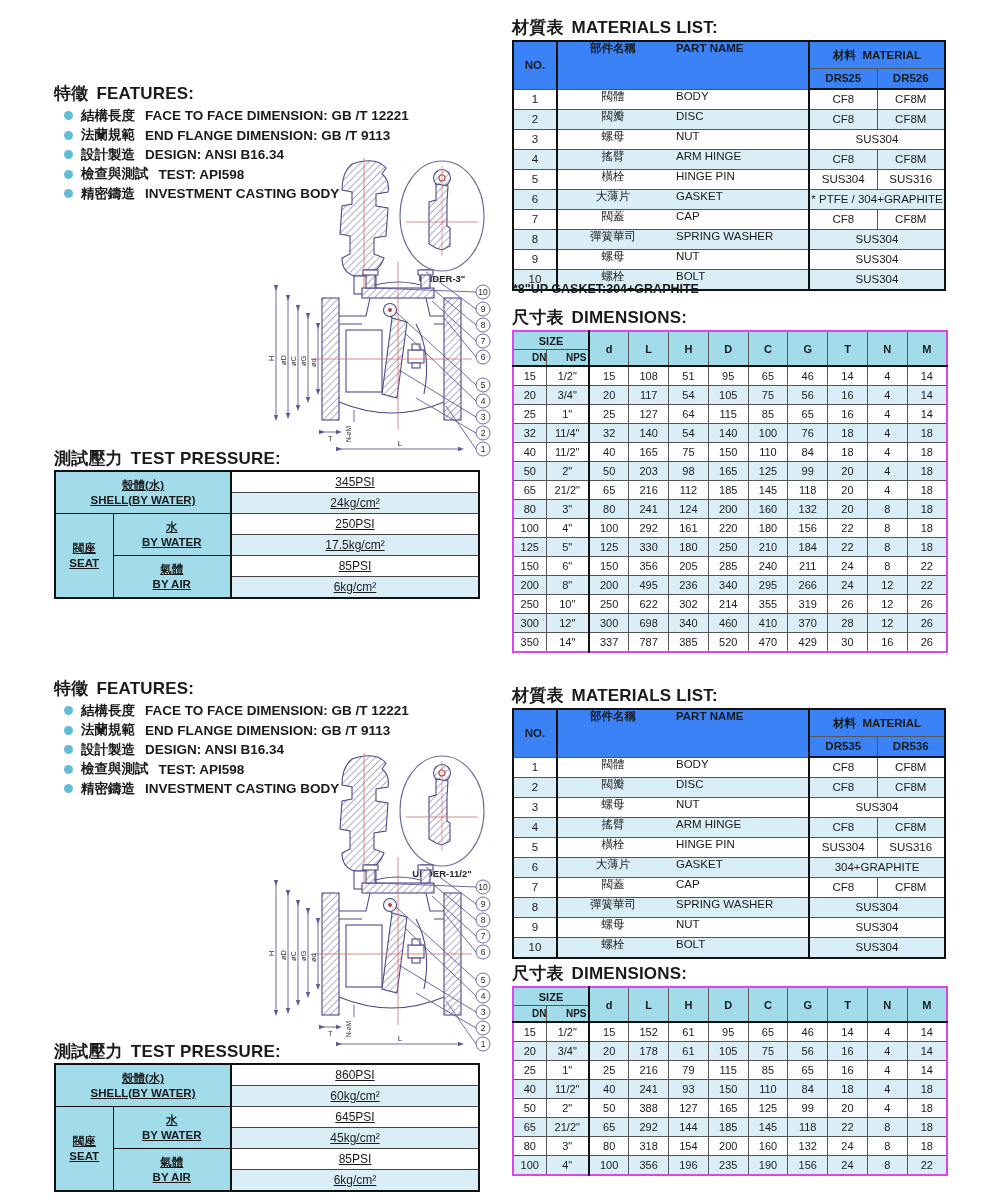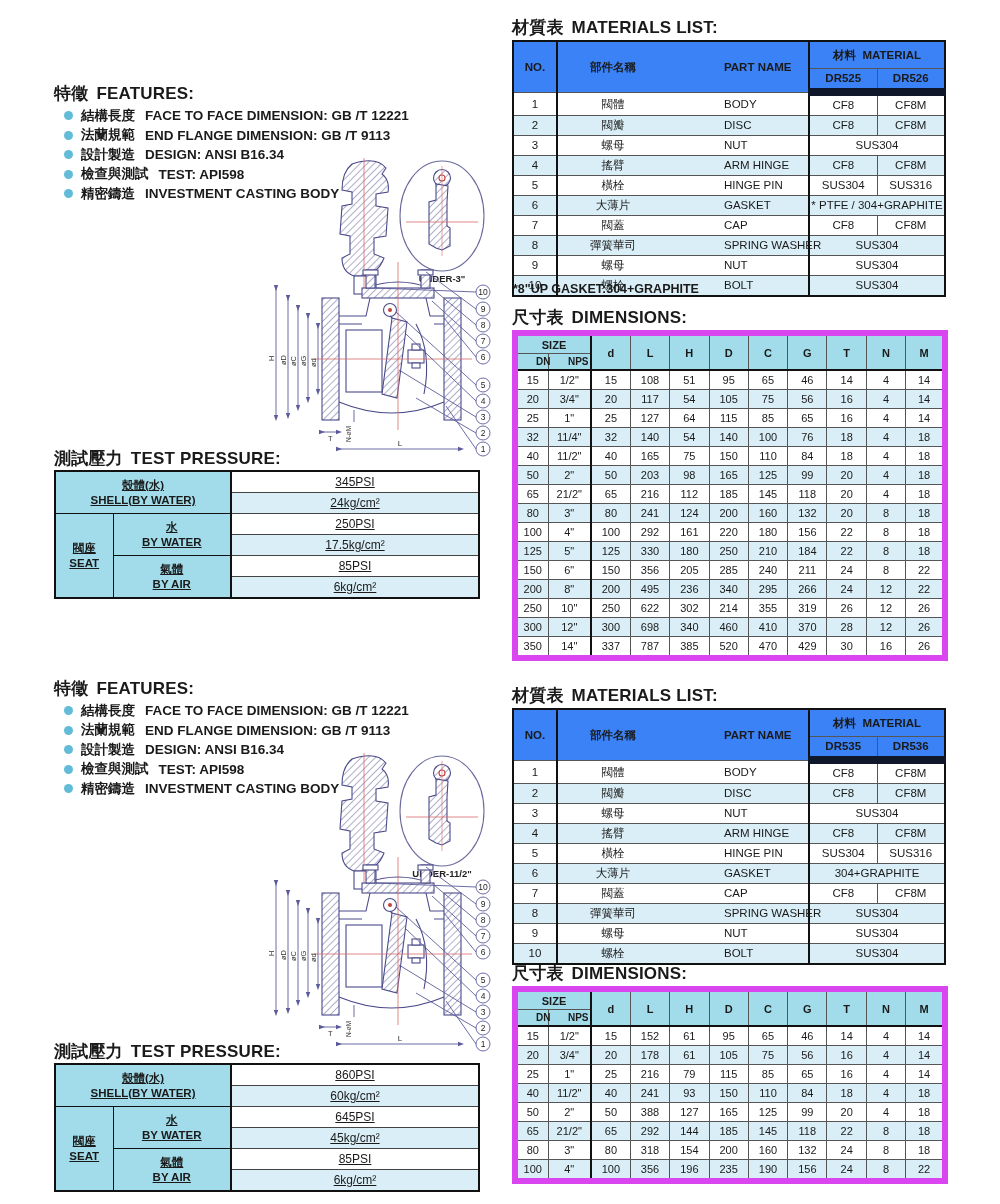--- a/index.html
+++ b/index.html
@@ -11,28 +11,28 @@
   .feat-item {display:flex; align-items:center; height:19.5px; font-weight:bold; font-size:13.5px; white-space:nowrap;}
   .bullet {width:9px; height:9px; border-radius:50%; background:#62bcd8; margin-right:8px; flex:none;}
   .feat-zh {margin-right:10px;}
   table {border-collapse:collapse; table-layout:fixed; position:absolute;}
   th,td {padding:0; text-align:center; vertical-align:middle;}
   
   .mat {border:2px solid #111; font-size:11.5px;}
   .mat th,.mat td {border:1px solid #555; height:19px; line-height:1.05;}
   .mat thead th {background:#3b82f6;}
   .mat thead tr:first-child th {height:26px;}
-  .mat thead tr.models th {border-bottom:8px solid #0f172a; height:19px; border-top:1.5px solid #111;}
+  .mat thead tr.models th {border-bottom:2px solid #0f172a; height:19px; border-top:1.5px solid #111;}
   .mat .bR {border-right:2px solid #111;}
   .mat tbody tr:nth-child(even) {background:#d9eef6;}
-  .partflex {display:flex; align-items:center; height:100%;gap:48px;}
+  .partflex {display:flex; align-items:flex-start; height:100%;}
   .partflex .pzh {width:110px; text-align:center; flex:none;}
   .partflex .pen {text-align:left; margin-left:8px; white-space:nowrap;}
   
-  .dim {border:6px solid #d946ef; font-size:11px;}
+  .dim {border:2px solid #d946ef; font-size:11px;}
   .dim th,.dim td {border:1px solid #555; height:18px;}
   .dim thead th {background:#a2dcea;}
   .dim thead tr:first-child th {height:17px;}
   .dim thead tr:nth-child(2) th {height:15px; font-size:10px;padding-left:18px;}
   .dim thead th[rowspan], .dim thead tr:nth-child(2) th {border-bottom:2px solid #111;}
   .dim .bR {border-right:2.5px solid #111;}
   .dim tbody tr:nth-child(even) {background:#d9eef6;}
   
   .tp {border:2.5px solid #111; font-size:12px;}
   .tp td {border:1px solid #444; height:20px;text-decoration:underline;}

